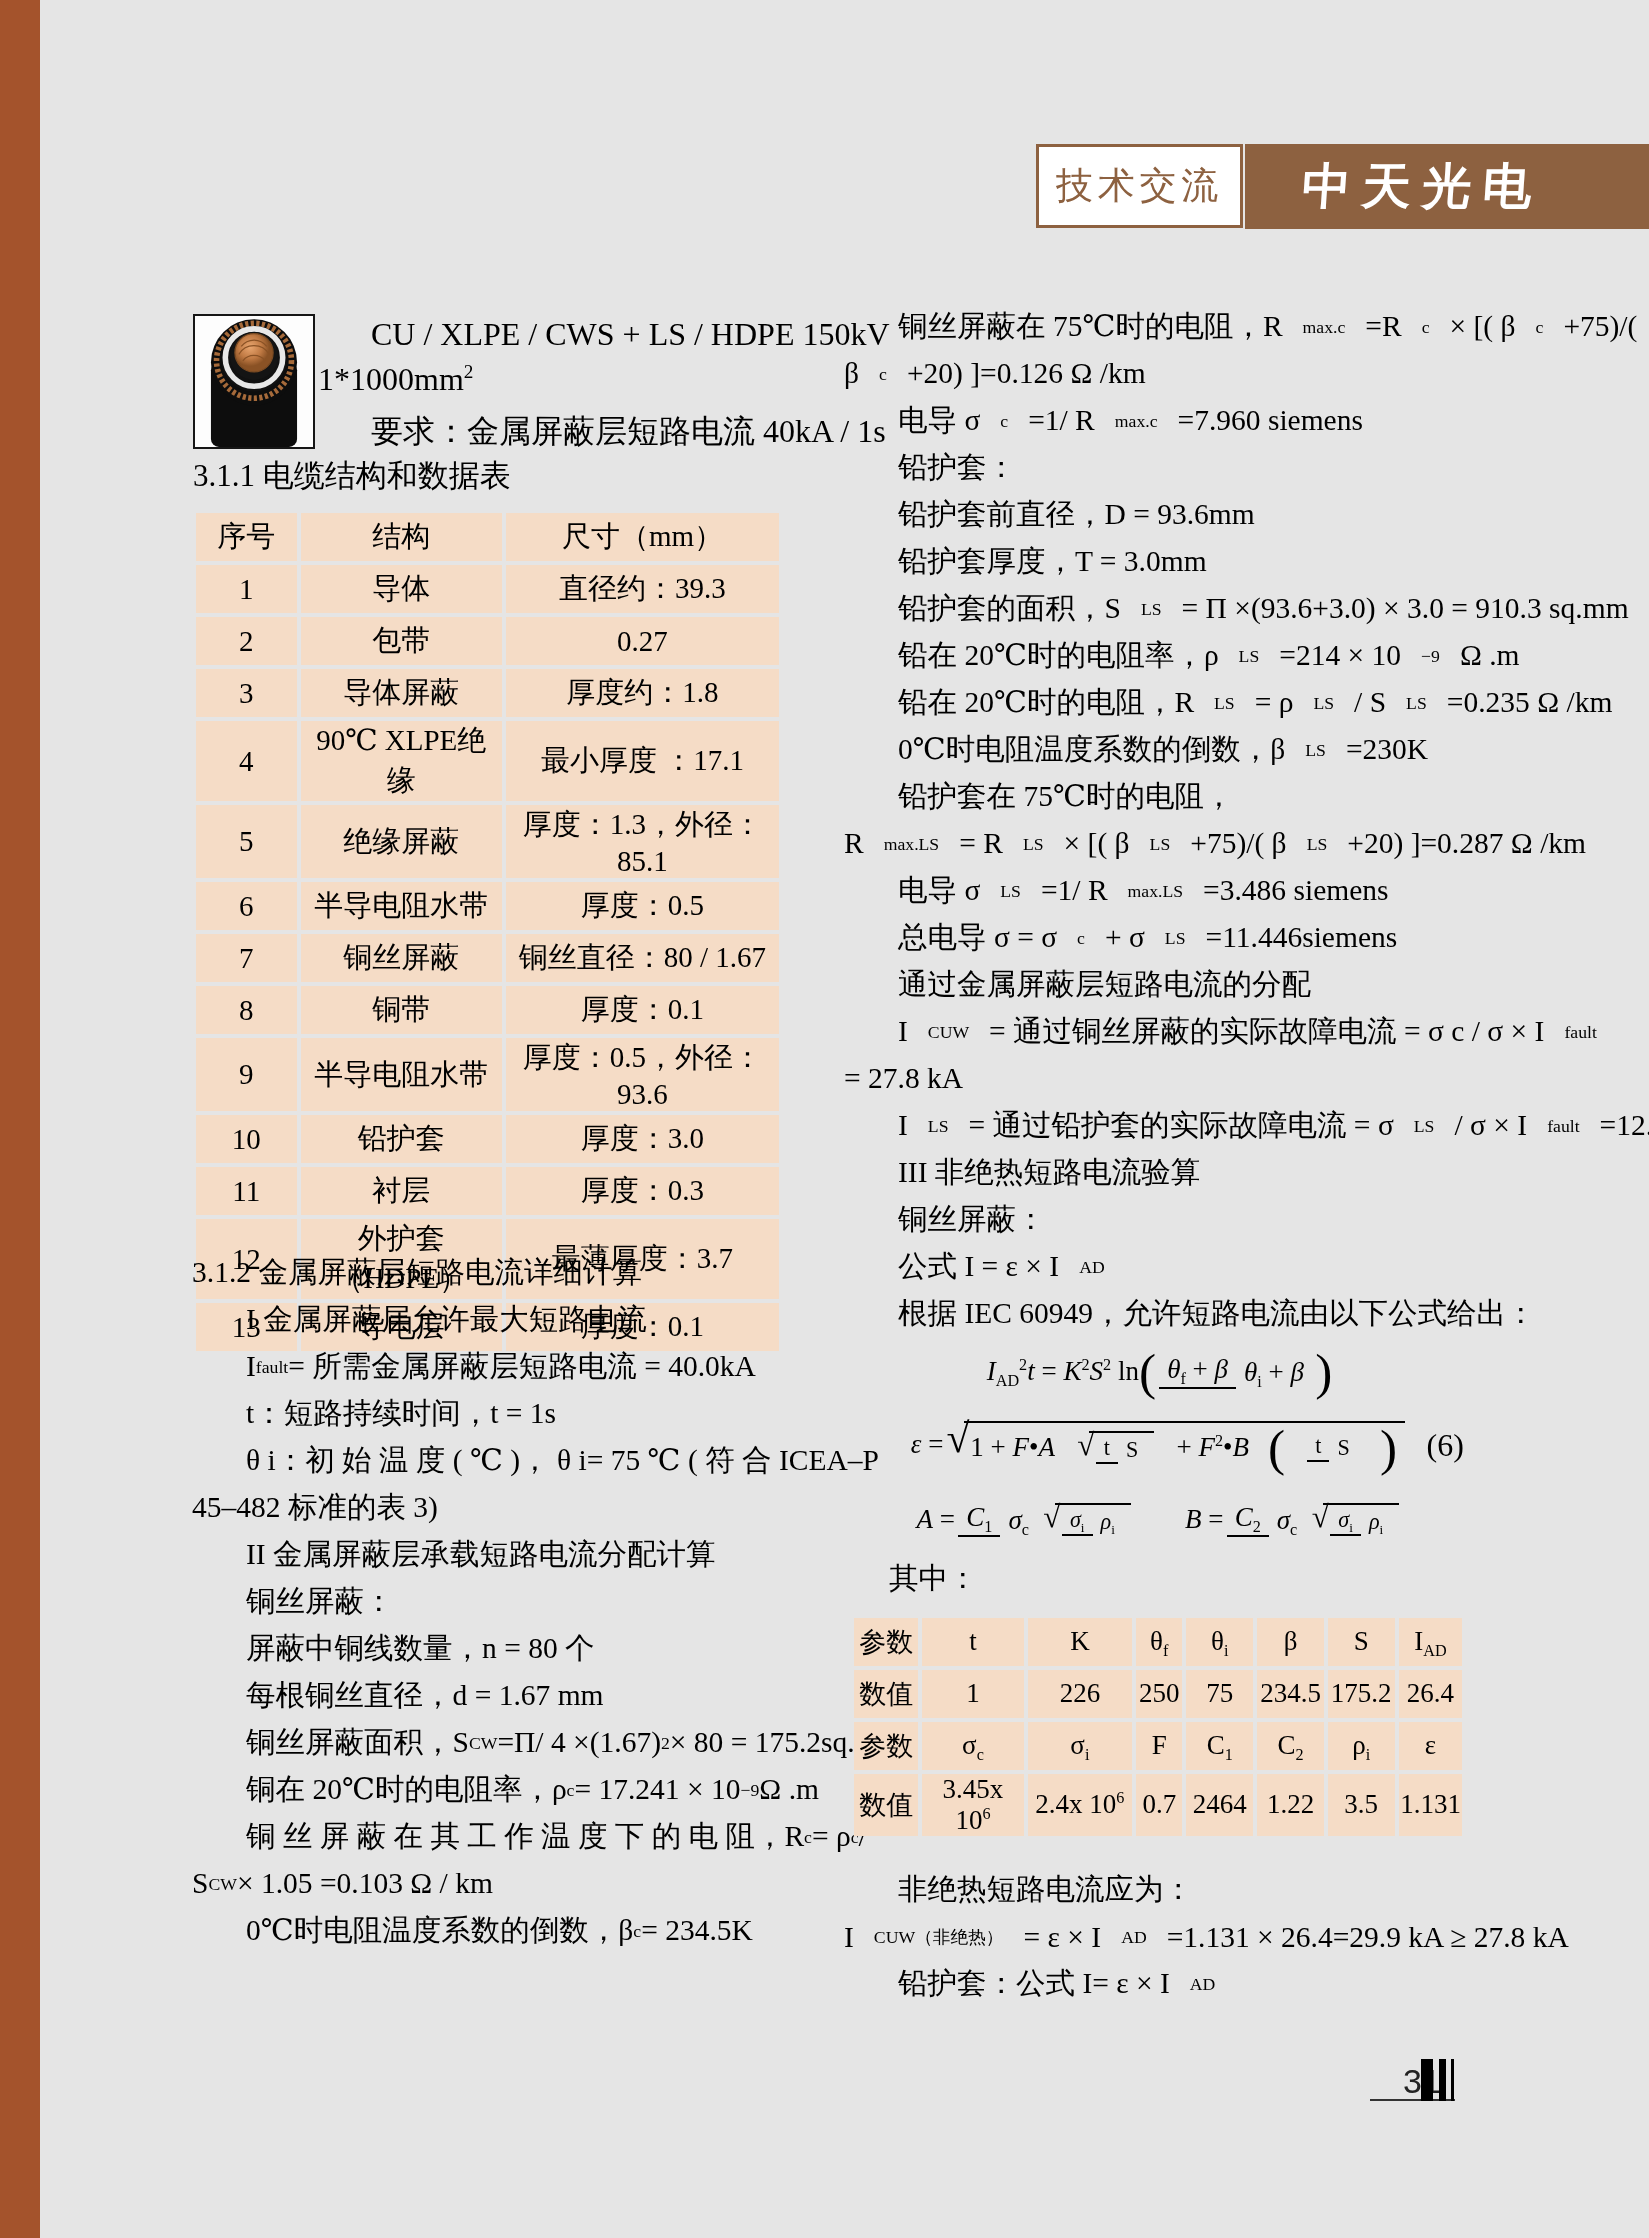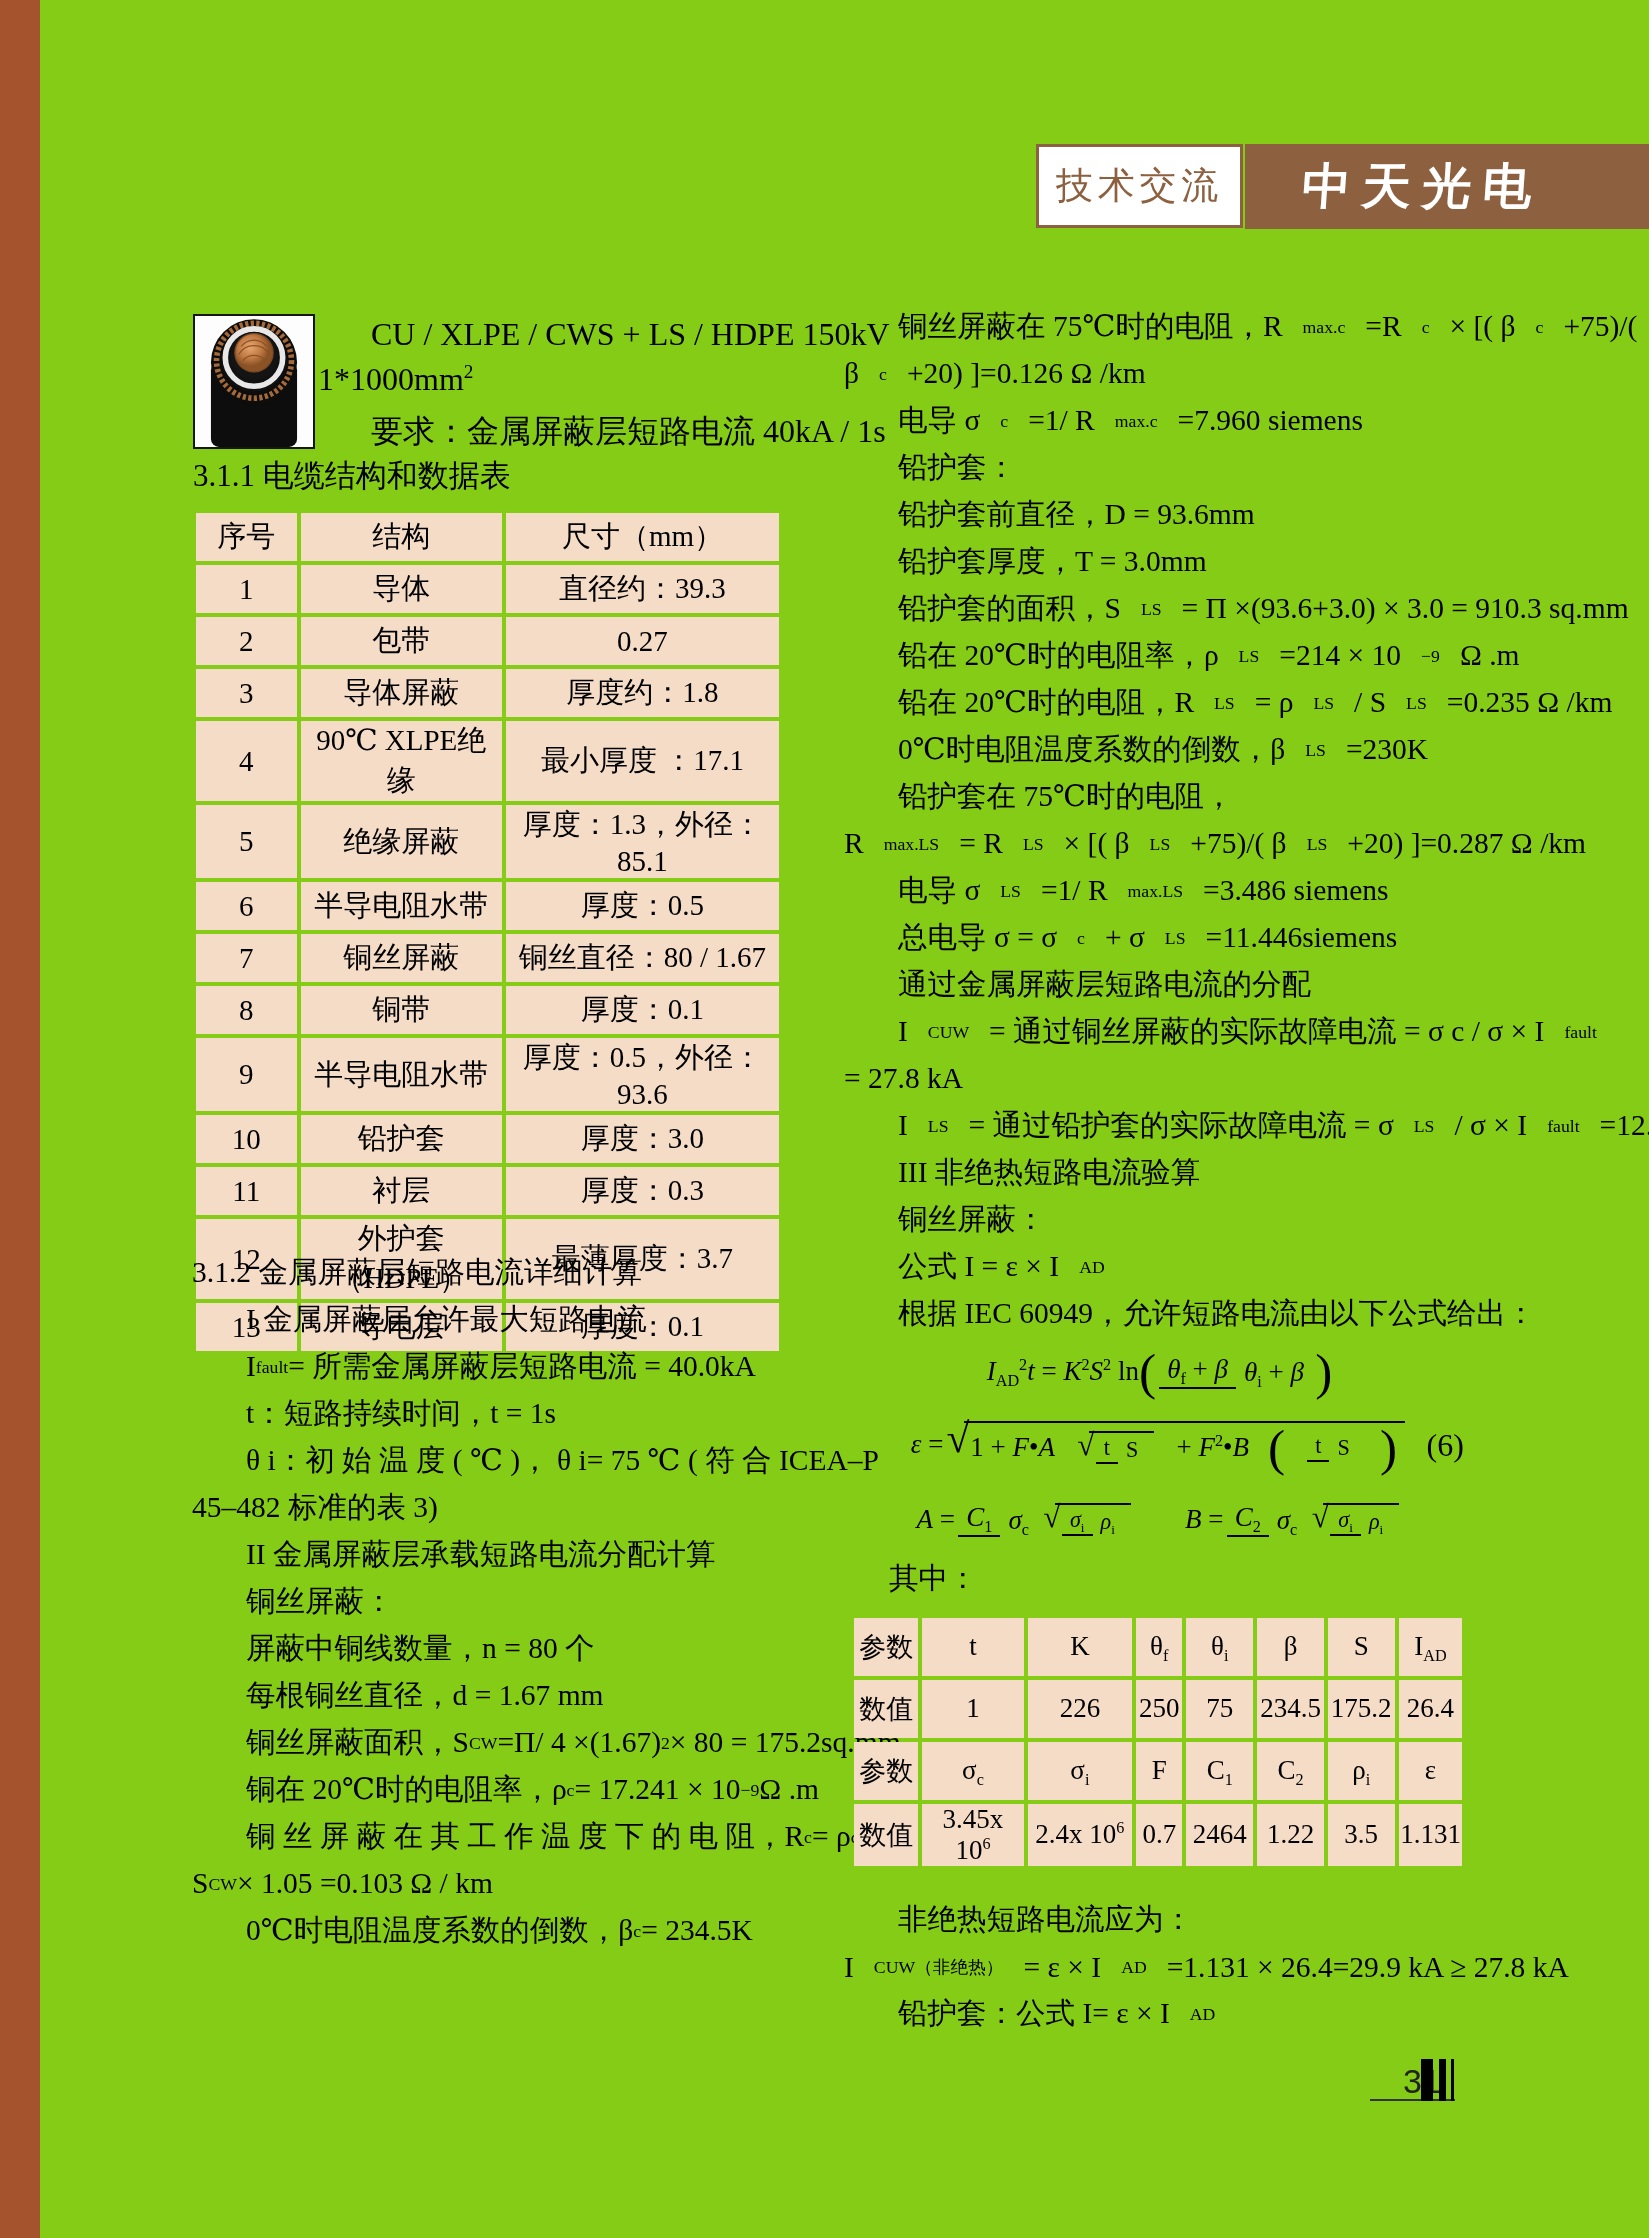--- a/index.html
+++ b/index.html
@@ -1,16 +1,16 @@
 <!DOCTYPE html>
 <html style="font-size:12.8px"><head>
 <meta charset="utf-8">
 <style>
   html,body{margin:0;padding:0;background:#ffffff;}
-  #page{position:relative;width:1650px;height:2239px;background:#84cc16;overflow:hidden;
+  #page{position:relative;width:1650px;height:2239px;background:#e5e5e5;overflow:hidden;
         font-family:"Liberation Serif","DejaVu Serif",serif;color:#000;}
   
   .leftbar{position:absolute;left:0;top:0;width:40px;height:2239px;background:#a4532c;}
   
   .tagbox{position:absolute;left:1036px;top:144px;width:201px;height:78px;background:#fff;
           border:3.2px solid #8d6140;display:flex;align-items:center;justify-content:center;}
   .tagbox span{font-family:"Liberation Sans","DejaVu Sans",sans-serif;font-size:37px;color:#8d6140;letter-spacing:4.8px;}
   .brandband{position:absolute;left:1245px;top:144px;width:405px;height:85px;background:#8d6140;
              display:flex;align-items:center;}
   .brandband span{font-size:49px;font-weight:bold;color:#fff;letter-spacing:11.2px;padding-left:57px;
@@ -46,21 +46,21 @@
   .rad{display:inline-flex;align-items:flex-start;margin:0 3.2px;}
   .radsign{font-size:1.55em;line-height:1;transform:translateY(-3.2px);}
   .radbody{border-top:2.4px solid #000;margin-left:-5.6px;padding:4px 8px 0 6.4px;display:inline-flex;align-items:center;gap:19px;}
   .rad.small .radsign{font-size:1.15em;transform:translateY(-2.4px);}
   .rad.small .radbody{border-top-width:2px;padding:2.4px 4.8px 0 4px;}
   .rad .frac{font-size:0.82em;}
   .eqno{position:absolute;right:11.2px;top:50%;transform:translateY(-50%);font-size:32px;font-style:normal;}
   .zhong{height:45px;display:flex;align-items:center;font-size:29.5px;padding-left:45px;}
   
   .ptab{margin:12.8px 0 0 6.4px;width:616px;border-collapse:separate;border-spacing:4px;table-layout:fixed;}
-  .ptab td{background:#f5dcc6;font-size:27px;text-align:center;height:58px;padding:0 1.6px;overflow:hidden;}
+  .ptab td{background:#f5dcc6;font-size:27px;text-align:center;height:48px;padding:0 1.6px;overflow:hidden;}
   .botlines .line:first-child{margin-top:27px;}
   
   .pnum{position:absolute;left:1379px;top:2062px;font-size:34px;font-family:"Liberation Sans","DejaVu Sans",sans-serif;color:#222;margin-left:24px;}
   .pline{position:absolute;left:1370px;top:2099px;width:85px;height:1.6px;background:#333;}
   .pbars{position:absolute;left:1421px;top:2059px;height:42px;display:flex;align-items:stretch;}
   .pbars i{display:block;background:#000;}
   .pb1{width:12px;margin-right:6.4px;}
   .pb2{width:6.4px;margin-right:5.6px;}
   .pb3{width:2.4px;}
 </style>

